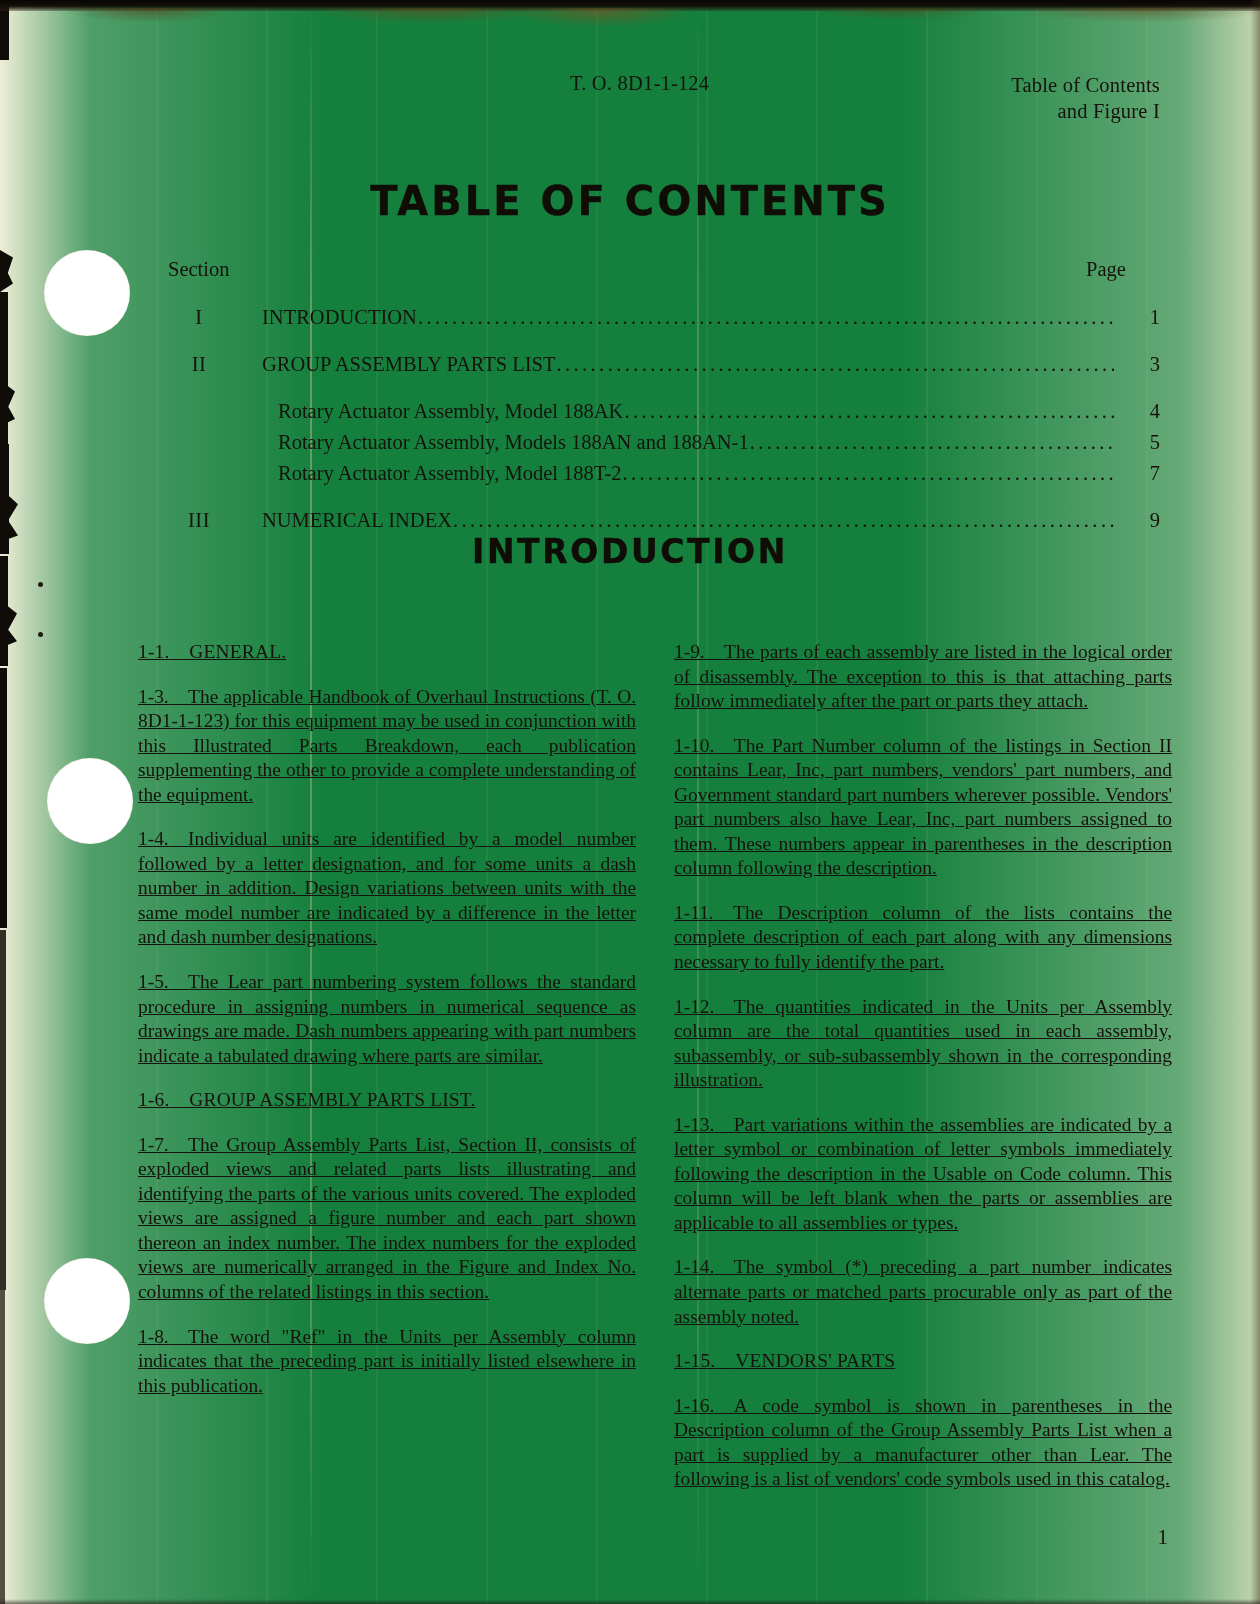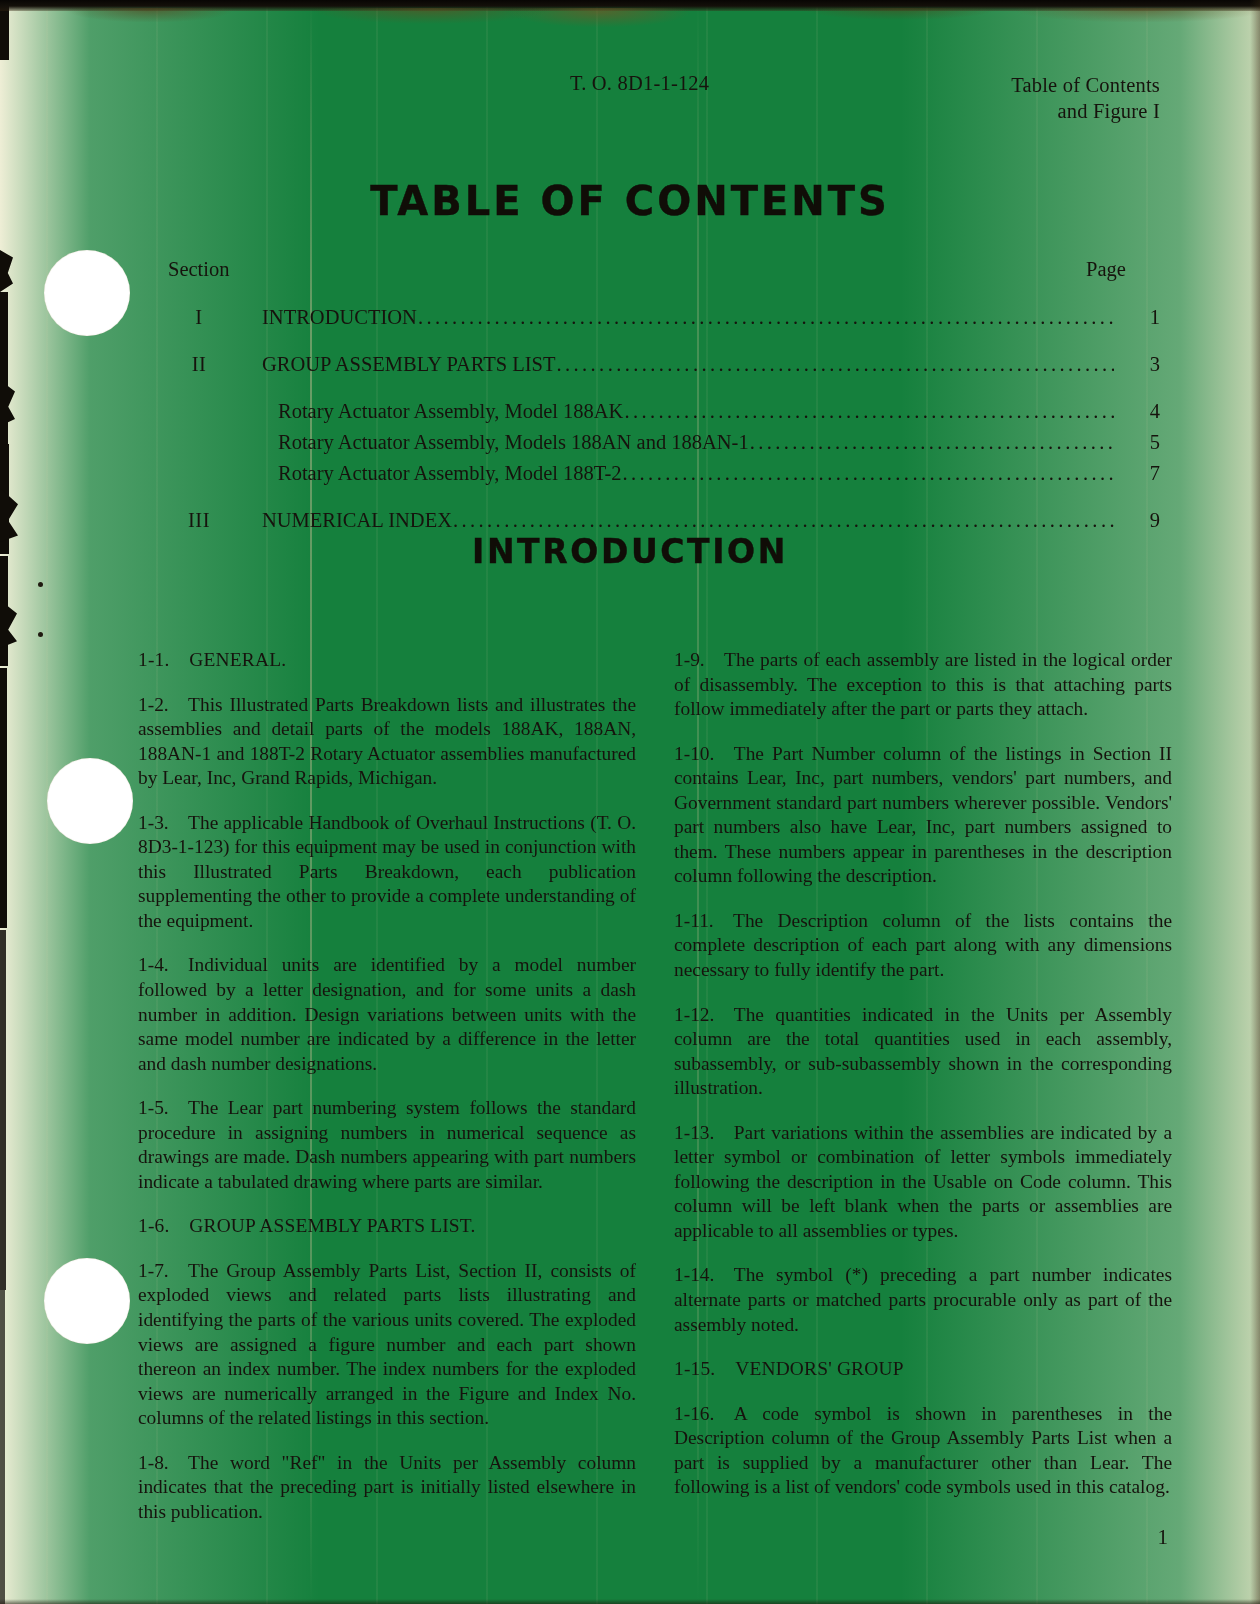--- a/index.html
+++ b/index.html
@@ -195,21 +195,21 @@
     top: 0;
     width: 498px;
     font-size: 19.4px;
     line-height: 1.265;
     text-align: justify;
     text-justify: inter-word;
   }
   #col-left  { left: 138px; }
   #col-right { left: 674px; }
 
-  .para { margin: 8px 0 20px 0; }
+  .para { margin: 0 0 20px 0; text-decoration: underline; }
   .para:last-child { margin-bottom: 0; }
   .para.heading { font-weight: 400; letter-spacing: .2px; }
   .pnum { white-space: nowrap; }
   .pnum + .ptext { }
   .ptext { }
 
   
   #folio {
     position: absolute;
     right: 92px; bottom: 54px;
@@ -302,36 +302,35 @@
         </div>
     </div>
 
     <div id="sec-head" class="display-head">
       <div>INTRODUCTION</div>
     </div>
 
     <div id="body-cols">
       <div class="col" id="col-left">
           <p class="para heading"><span class="pnum">1-1.</span>  <span class="ptext">GENERAL.</span></p>
-          <p class="para"><span class="pnum">1-2.</span>  <span class="ptext">This Illustrated Parts Breakdown lists and illustrates the assemblies and detail parts of the models 188AK, 188AN, 188AN-1 and 188T-2 Rotary Actuator assemblies manufactured by Lear, Inc, Grand Rapids, Michigan.</span></p>
-          <p class="para"><span class="pnum">1-3.</span>  <span class="ptext">The applicable Handbook of Overhaul Instructions (T. O. 8D3-1-123) for this equipment may be used in conjunction with this Illustrated Parts Breakdown, each publication supplementing the other to provide a complete understanding of the equipment.</span></p>
+          <p class="para"><span class="pnum">1-3.</span>  <span class="ptext">The applicable Handbook of Overhaul Instructions (T. O. 8D1-1-123) for this equipment may be used in conjunction with this Illustrated Parts Breakdown, each publication supplementing the other to provide a complete understanding of the equipment.</span></p>
           <p class="para"><span class="pnum">1-4.</span>  <span class="ptext">Individual units are identified by a model number followed by a letter designation, and for some units a dash number in addition. Design variations between units with the same model number are indicated by a difference in the letter and dash number designations.</span></p>
           <p class="para"><span class="pnum">1-5.</span>  <span class="ptext">The Lear part numbering system follows the standard procedure in assigning numbers in numerical sequence as drawings are made. Dash numbers appearing with part numbers indicate a tabulated drawing where parts are similar.</span></p>
           <p class="para heading"><span class="pnum">1-6.</span>  <span class="ptext">GROUP ASSEMBLY PARTS LIST.</span></p>
           <p class="para"><span class="pnum">1-7.</span>  <span class="ptext">The Group Assembly Parts List, Section II, consists of exploded views and related parts lists illustrating and identifying the parts of the various units covered. The exploded views are assigned a figure number and each part shown thereon an index number. The index numbers for the exploded views are numerically arranged in the Figure and Index No. columns of the related listings in this section.</span></p>
           <p class="para"><span class="pnum">1-8.</span>  <span class="ptext">The word "Ref" in the Units per Assembly column indicates that the preceding part is initially listed elsewhere in this publication.</span></p>
         </div>
       <div class="col" id="col-right">
           <p class="para"><span class="pnum">1-9.</span>  <span class="ptext">The parts of each assembly are listed in the logical order of disassembly. The exception to this is that attaching parts follow immediately after the part or parts they attach.</span></p>
           <p class="para"><span class="pnum">1-10.</span>  <span class="ptext">The Part Number column of the listings in Section II contains Lear, Inc, part numbers, vendors' part numbers, and Government standard part numbers wherever possible. Vendors' part numbers also have Lear, Inc, part numbers assigned to them. These numbers appear in parentheses in the description column following the description.</span></p>
           <p class="para"><span class="pnum">1-11.</span>  <span class="ptext">The Description column of the lists contains the complete description of each part along with any dimensions necessary to fully identify the part.</span></p>
           <p class="para"><span class="pnum">1-12.</span>  <span class="ptext">The quantities indicated in the Units per Assembly column are the total quantities used in each assembly, subassembly, or sub-subassembly shown in the corresponding illustration.</span></p>
           <p class="para"><span class="pnum">1-13.</span>  <span class="ptext">Part variations within the assemblies are indicated by a letter symbol or combination of letter symbols immediately following the description in the Usable on Code column. This column will be left blank when the parts or assemblies are applicable to all assemblies or types.</span></p>
           <p class="para"><span class="pnum">1-14.</span>  <span class="ptext">The symbol (*) preceding a part number indicates alternate parts or matched parts procurable only as part of the assembly noted.</span></p>
-          <p class="para heading"><span class="pnum">1-15.</span>  <span class="ptext">VENDORS' GROUP</span></p>
+          <p class="para heading"><span class="pnum">1-15.</span>  <span class="ptext">VENDORS' PARTS</span></p>
           <p class="para"><span class="pnum">1-16.</span>  <span class="ptext">A code symbol is shown in parentheses in the Description column of the Group Assembly Parts List when a part is supplied by a manufacturer other than Lear. The following is a list of vendors' code symbols used in this catalog.</span></p>
         </div>
     </div>
 
     <div id="folio">1</div>
   </div>
 
   <div class="binding-edge">
     <div class="notch" style="top:0px;   width:9px;  height:60px;"></div>
     <div class="notch" style="top:250px; width:13px; height:42px; clip-path: polygon(0 0, 100% 18%, 60% 55%, 100% 80%, 0 100%);"></div>

